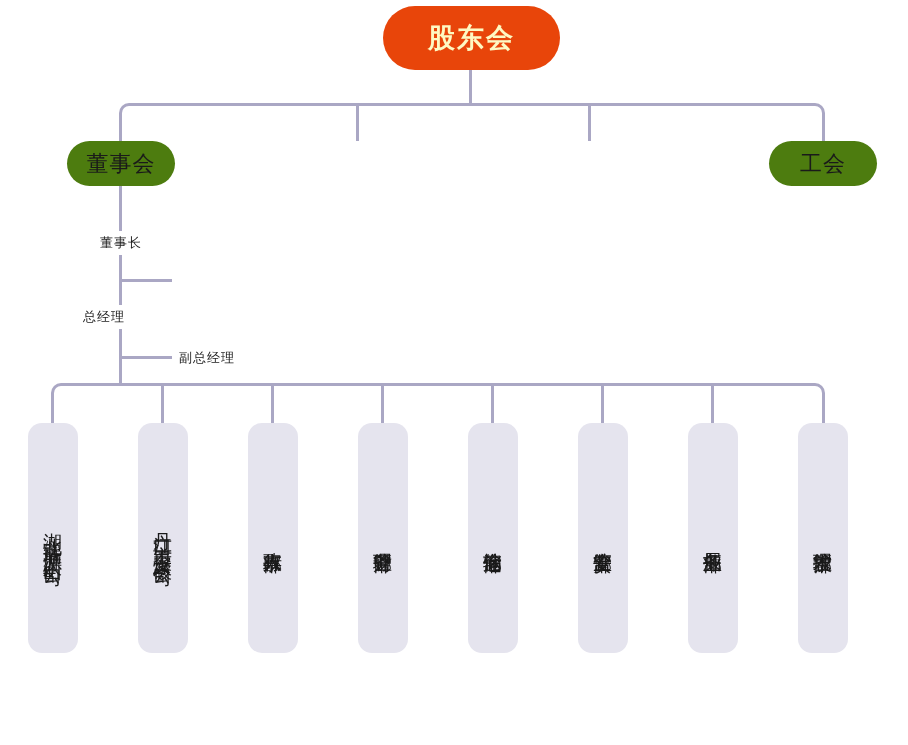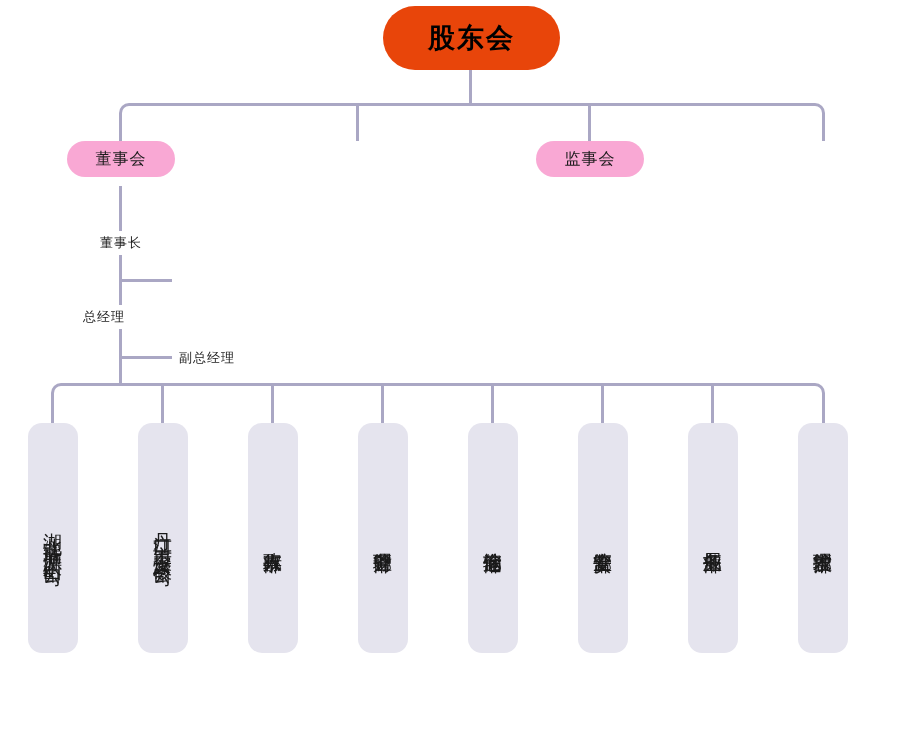--- a/index.html
+++ b/index.html
@@ -20,29 +20,29 @@
     border-radius:10px 10px 0 0;
     box-sizing:border-box;
   }
   
   .root-node{
     position:absolute;
     left:383px;top:6px;width:177px;height:64px;
     background:#e8450a;
     border-radius:32px;
     display:flex;align-items:center;justify-content:center;
-    color:#000000;font-size:27px;font-weight:bold;letter-spacing:2px;
+    color:#fef9c3;font-size:27px;font-weight:bold;letter-spacing:2px;
   }
   .pill{
     position:absolute;
-    top:141px;height:36px;width:108px;
-    background:#f9a8d4;
+    top:141px;height:45px;width:108px;
+    background:#4d7c0f;
     border-radius:23px;
     display:flex;align-items:center;justify-content:center;
-    font-size:16px;letter-spacing:1px;color:#1a1a1a;
+    font-size:22px;letter-spacing:1px;color:#1a1a1a;
   }
   .mid-label{
     position:absolute;
     background:#ffffff;
     font-size:13px;letter-spacing:1px;color:#1a1a1a;
     padding:3px 2px;
     white-space:nowrap;
   }
   .on-line{transform:translate(-50%,-50%);}
   .beside-line{transform:translateY(-50%);}
@@ -69,22 +69,22 @@
 
   <div class="vline" style="left:469px;top:70px;width:3px;height:35px;"></div>
 
   <div class="elbow" style="left:119px;top:103px;width:706px;height:38px;"></div>
   <div class="vline" style="left:356px;top:105px;width:3px;height:36px;"></div>
   <div class="vline" style="left:588px;top:105px;width:3px;height:36px;"></div>
 
   <div class="pill" style="left:67px;">
     <span>董事会</span>
   </div>
-  <div class="pill" style="left:536px;">
-    <span>监事会</span>
+  <div class="pill" style="left:769px;">
+    <span>工会</span>
   </div>
 
   <div class="vline" style="left:119px;top:186px;width:3px;height:199px;"></div>
 
   <div class="mid-label on-line" style="left:121px;top:243px;">
     <span>董事长</span>
   </div>
 
   <div class="hline" style="left:120px;top:279px;width:52px;height:3px;"></div>
 

